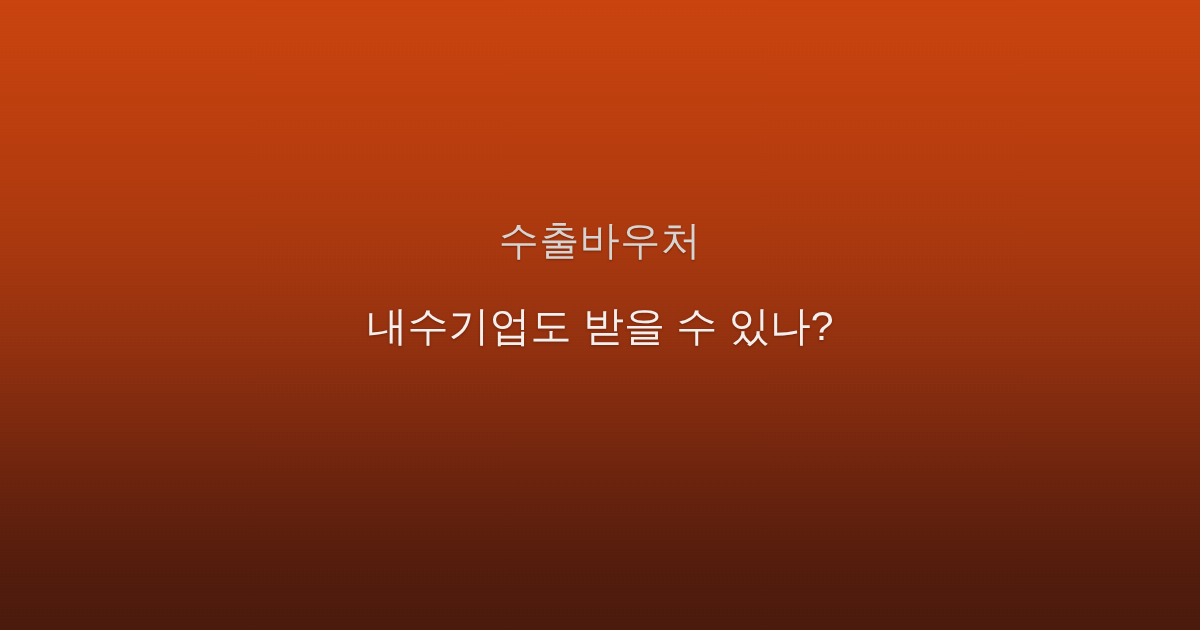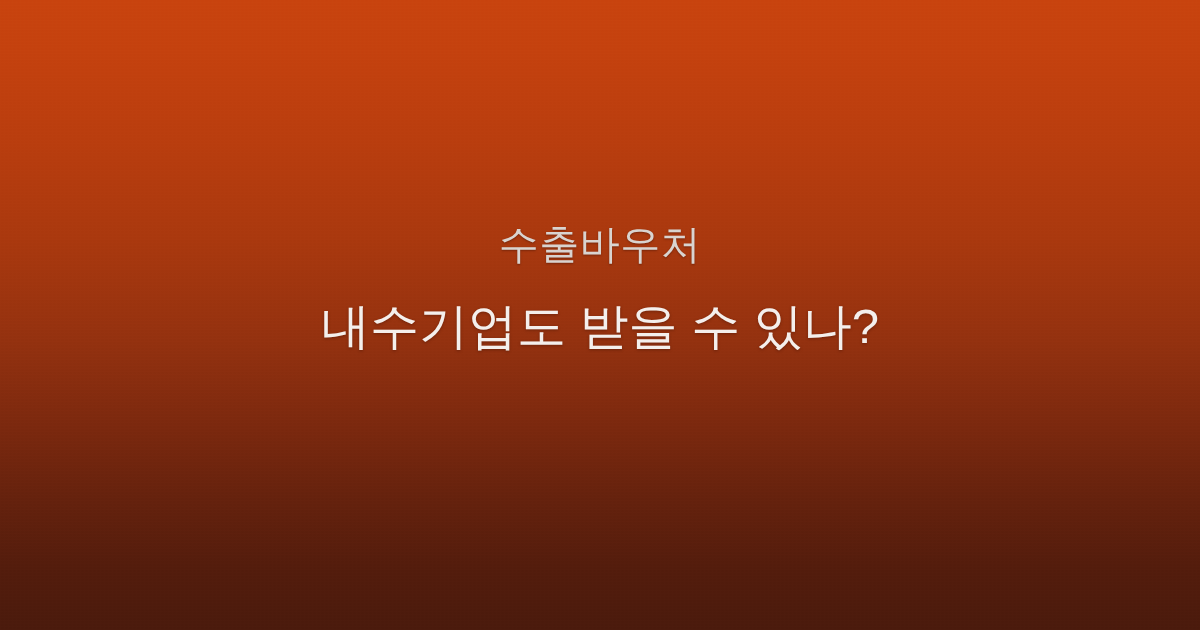--- a/index.html
+++ b/index.html
@@ -84,26 +84,26 @@
     line-height: 1;
     letter-spacing: -1px;
     color: #ffffff;
     margin: 0 0 34px 0;
     text-shadow: 0 2px 5px rgba(55, 16, 5, 0.35);
     white-space: nowrap;
   }
 
   .subtitle {
     display: block;
-    font-size: 49px;
+    font-size: 41px;
     font-weight: 400;
     line-height: 1;
     letter-spacing: 0px;
     color: #f4efec;
-    margin: 0;
+    margin: 8px;
     text-shadow: 0 1px 3px rgba(55, 16, 5, 0.40);
     white-space: nowrap;
   }
 </style>
 </head>
 <body>
 
 <div id="card">
 
   <div id="grain"></div>

